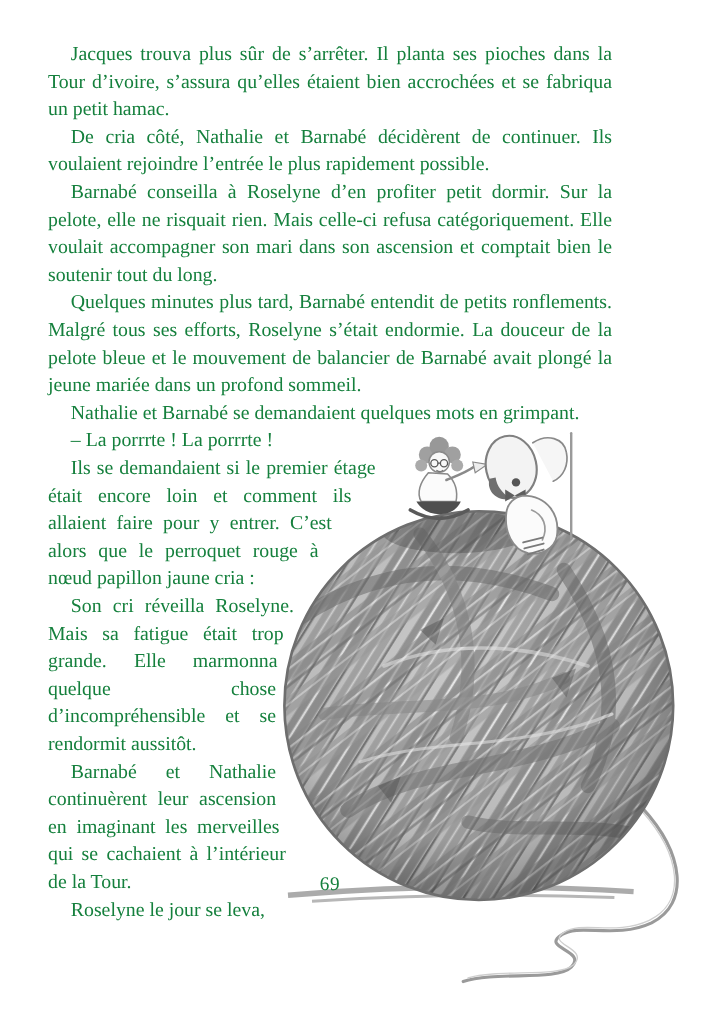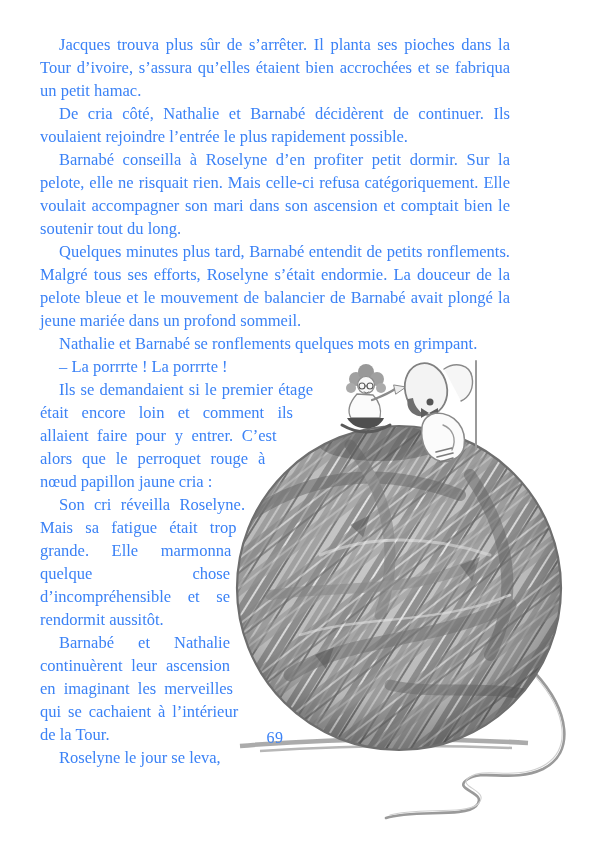--- a/index.html
+++ b/index.html
@@ -2,21 +2,21 @@
 <html lang="fr"><head>
 <meta charset="utf-8">
 <style>
   html,body{margin:0;padding:0;background:#ffffff;}
   .page{
     position:relative;
     width:600px;height:844px;
     background:#ffffff;
     overflow:hidden;
     font-family:"Liberation Serif","DejaVu Serif",serif;
-    color:#3b82f6;
+    color:#15803d;
   }
   .text-block{
     position:absolute;
     left:40px;top:33px;
     width:470px;
     font-size:16.5px;
     line-height:23px;
     text-align:justify;
     hyphens:auto;
     -webkit-hyphens:auto;
@@ -47,21 +47,21 @@
 </style>
 </head>
 <body>
 
 <div class="page">
   <div class="text-block">
     <p>Jacques trouva plus sûr de s’arrêter. Il planta ses pioches dans la Tour d’ivoire, s’assura qu’elles étaient bien accrochées et se fabriqua un petit hamac.</p>
     <p>De cria côté, Nathalie et Barnabé décidèrent de continuer. Ils voulaient rejoindre l’entrée le plus rapidement possible.</p>
     <p>Barnabé conseilla à Roselyne d’en profiter petit dormir. Sur la pelote, elle ne risquait rien. Mais celle-ci refusa catégoriquement. Elle voulait accompagner son mari dans son ascension et comptait bien le soutenir tout du long.</p>
     <p>Quelques minutes plus tard, Barnabé entendit de petits ronflements. Malgré tous ses efforts, Roselyne s’était endormie. La douceur de la pelote bleue et le mouvement de balancier de Barnabé avait plongé la jeune mariée dans un profond sommeil.</p>
-    <p>Nathalie et Barnabé se ronflements quelques mots en grimpant.</p>
+    <p>Nathalie et Barnabé se demandaient quelques mots en grimpant.</p>
 
     <div class="illu" aria-hidden="true">
       <svg viewBox="0 0 372 470" xmlns="http://www.w3.org/2000/svg">
         <defs>
           <pattern id="wA" width="46" height="46" patternUnits="userSpaceOnUse" patternTransform="rotate(32)">
             <rect width="46" height="46" fill="#c9c9c9"></rect>
             <rect x="2" width="15" height="46" fill="#969696"></rect>
             <rect x="24" width="13" height="46" fill="#a8a8a8"></rect>
             <line x1="9" y1="0" x2="9" y2="46" stroke="#e8e8e8" stroke-width="2"></line>
             <line x1="30" y1="0" x2="30" y2="46" stroke="#dcdcdc" stroke-width="1.5"></line>

